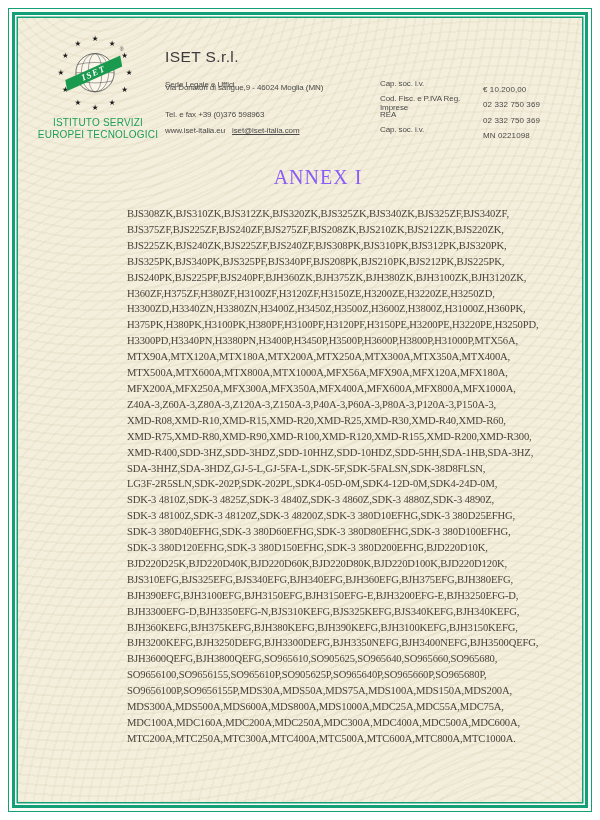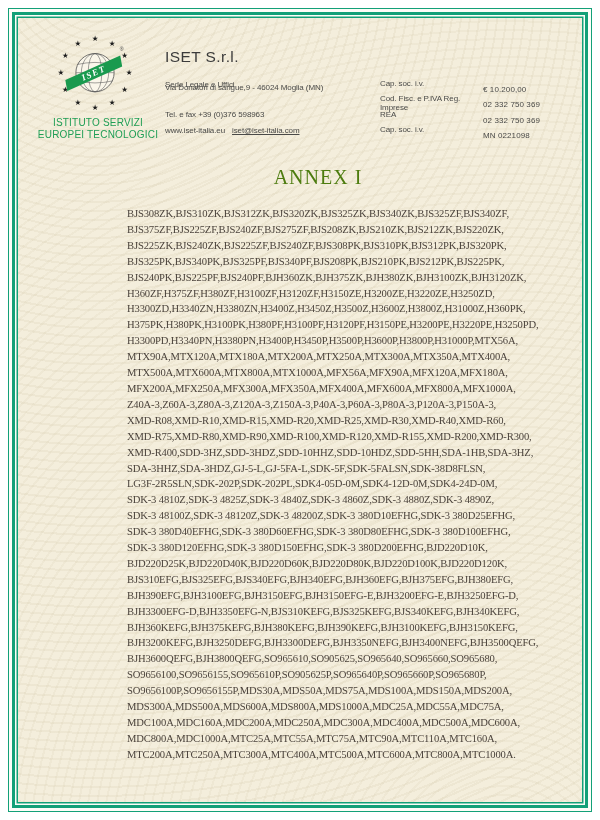--- a/index.html
+++ b/index.html
@@ -32,21 +32,21 @@
   }
   .addr { position:absolute; left:165px; width:190px; font-size:8px; color:#4a4a48; letter-spacing:-0.1px; }
   .addr-1 { top:80px; } .addr-2 { top:83px; } .addr-3 { top:110px; } .addr-4 { top:126px; }
   .email-link { text-decoration:underline; margin-left:7px; color:#4a4a48; }
   .registry { position:absolute; left:352px; top:79px; width:210px; font-size:8px; color:#4a4a48; }
   .reg-row { display:flex; height:15.4px; align-items:flex-start; }
   .reg-label { width:103px; flex:0 0 103px; letter-spacing:-0.1px;padding-left:28px; }
   .reg-value { letter-spacing:0.1px;margin-top:6px; }
   .annex-title {
     position:absolute; left:118px; top:166px; width:400px; text-align:center;
-    font-family:"Liberation Serif", serif; font-size:20px; color:#4d7c0f; letter-spacing:1px;
+    font-family:"Liberation Serif", serif; font-size:20px; color:#8b5cf6; letter-spacing:1px;
   }
   .codes {
     position:absolute; left:127px; top:206px; width:386px;
     font-family:"Liberation Serif", serif; font-size:10.6px; line-height:15.9px;
     color:#4b433c; letter-spacing:-0.15px;
   }
   .code-line { white-space:nowrap; }
 </style>
 </head>
 <body>
@@ -142,16 +142,15 @@
       <div class="code-line">BJS310EFG,BJS325EFG,BJS340EFG,BJH340EFG,BJH360EFG,BJH375EFG,BJH380EFG,</div>
       <div class="code-line">BJH390EFG,BJH3100EFG,BJH3150EFG,BJH3150EFG-E,BJH3200EFG-E,BJH3250EFG-D,</div>
       <div class="code-line">BJH3300EFG-D,BJH3350EFG-N,BJS310KEFG,BJS325KEFG,BJS340KEFG,BJH340KEFG,</div>
       <div class="code-line">BJH360KEFG,BJH375KEFG,BJH380KEFG,BJH390KEFG,BJH3100KEFG,BJH3150KEFG,</div>
       <div class="code-line">BJH3200KEFG,BJH3250DEFG,BJH3300DEFG,BJH3350NEFG,BJH3400NEFG,BJH3500QEFG,</div>
       <div class="code-line">BJH3600QEFG,BJH3800QEFG,SO965610,SO905625,SO965640,SO965660,SO965680,</div>
       <div class="code-line">SO9656100,SO9656155,SO965610P,SO905625P,SO965640P,SO965660P,SO965680P,</div>
       <div class="code-line">SO9656100P,SO9656155P,MDS30A,MDS50A,MDS75A,MDS100A,MDS150A,MDS200A,</div>
       <div class="code-line">MDS300A,MDS500A,MDS600A,MDS800A,MDS1000A,MDC25A,MDC55A,MDC75A,</div>
       <div class="code-line">MDC100A,MDC160A,MDC200A,MDC250A,MDC300A,MDC400A,MDC500A,MDC600A,</div>
-      <div class="code-line">MDC800A,MDC1000A,MTC25A,MTC55A,MTC75A,MTC90A,MTC110A,MTC160A,</div>
       <div class="code-line">MTC200A,MTC250A,MTC300A,MTC400A,MTC500A,MTC600A,MTC800A,MTC1000A.</div>
     </div>
 </div>
 
 </body></html>

